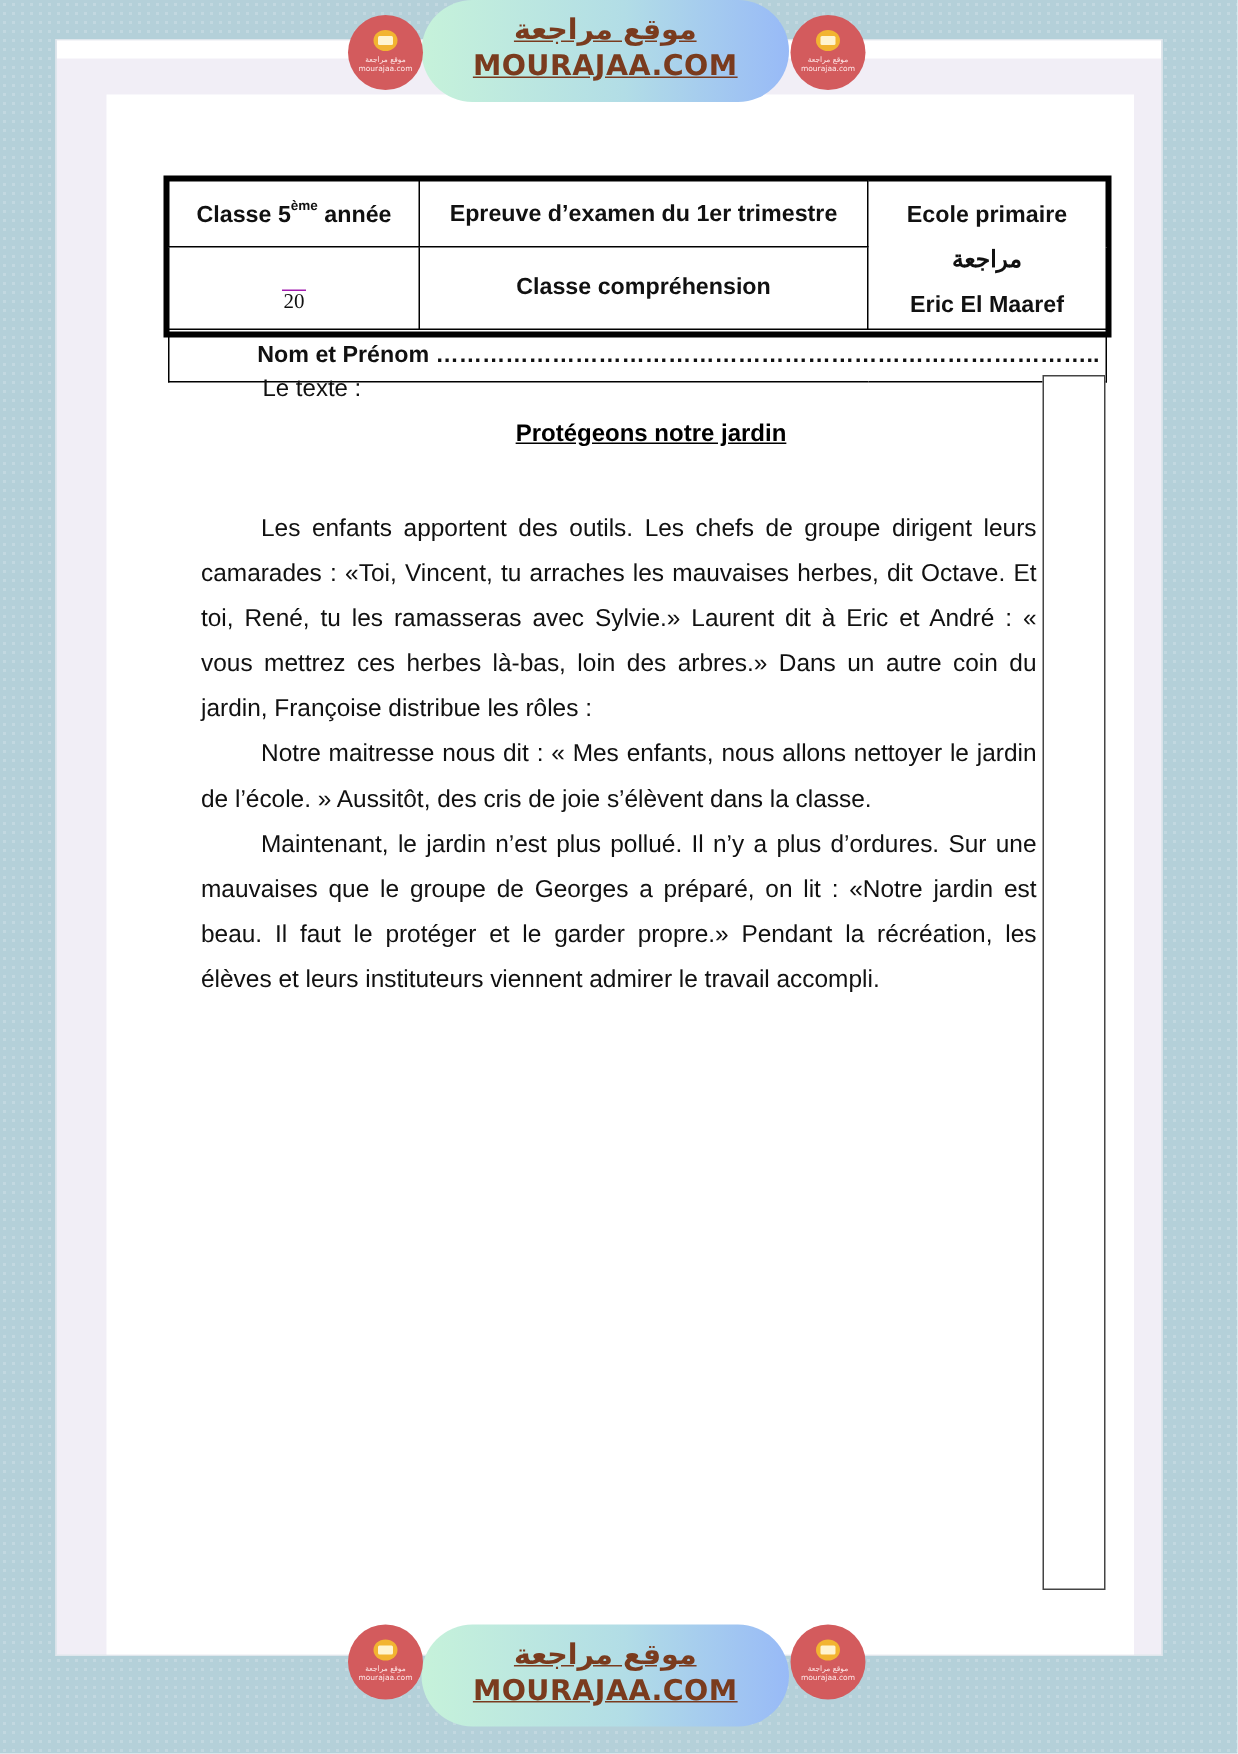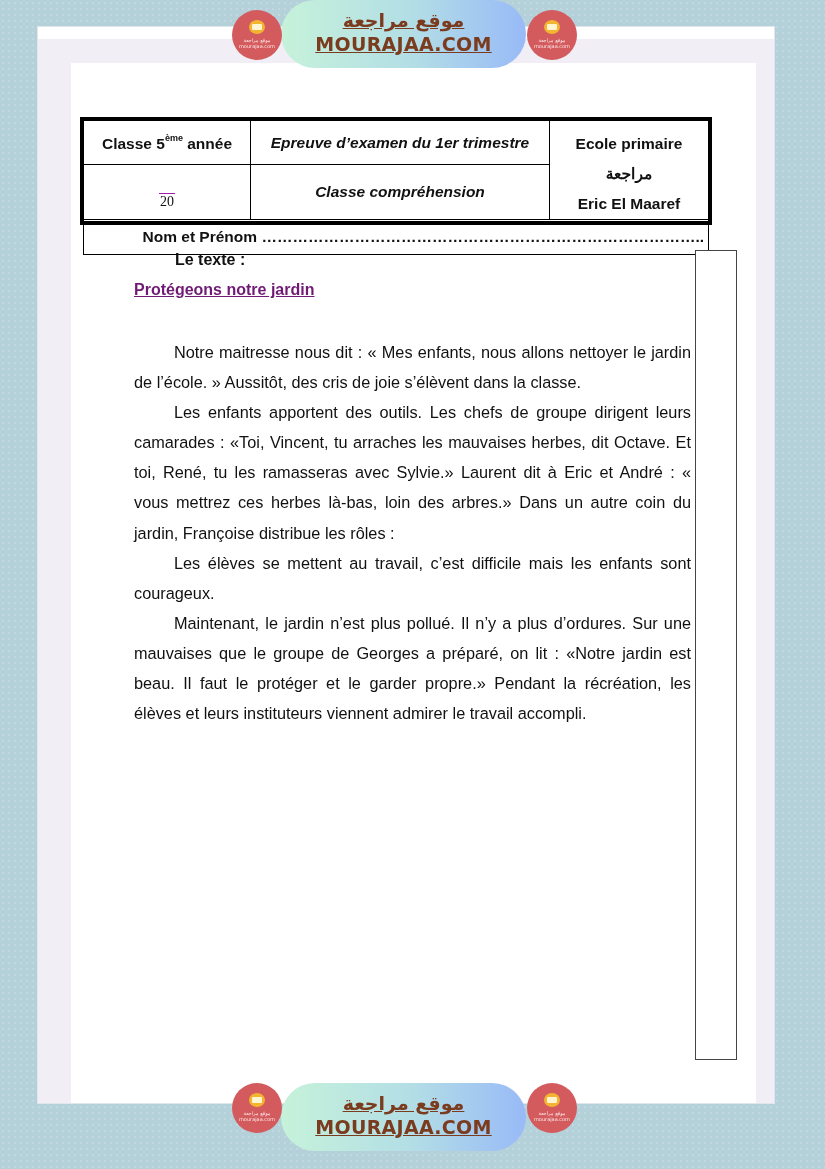--- a/index.html
+++ b/index.html
@@ -49,42 +49,42 @@
   .logo .book::after {
     content:""; position:absolute; left:3px; top:4px; width:10px; height:6px;
     background:#fff4d0; border-radius:1px;
   }
   .logo .tiny {
     position:absolute; left:0; right:0; top:27px; font-size:5px; line-height:6px;
     color:#ffe8e8; font-family:"DejaVu Sans", sans-serif;
   }
   
   .hdr {
-    position:absolute; left:80px; top:117px; width:632px; height:108px;
+    position:absolute; left:109px; top:117px; width:632px; height:108px;
     border:3px solid #000; box-sizing:border-box; border-bottom-width:4px;
   }
   .hdr table { border-collapse:collapse; width:100%; height:100%; }
   .hdr td {
     border:1px solid #000; font-weight:bold; font-size:15.5px; color:#111;
     text-align:center; padding:0 4px;
   }
   .hdr td.c1 { width:158px; }
-  .hdr td.c2 { width:290px;font-style:italic; }
+  .hdr td.c2 { width:290px; }
   .hdr td.name { text-align:right; font-size:15.5px; height:34px; padding-left:6px; }
   .hdr sup { font-size:9px; vertical-align:8px; }
   .score {
     display:inline-block; margin-top:18px; font-family:"Liberation Serif", serif;
     font-weight:normal; font-size:14px; border-top:1px solid #a21caf; padding-top:1px;
     line-height:14px; width:16px;
   }
   
-  .label-texte { position:absolute; left:175px; top:251px; font-weight:bold; font-size:16px; color:#111; }
+  .label-texte { position:absolute; left:175px; top:251px; font-weight:normal; font-size:16px; color:#111; }
   .title {
-    position:absolute; left:134px; width:600px; top:281px; text-align:left;
-    font-weight:bold; font-size:16px; text-decoration:underline; color:#701a75;
+    position:absolute; left:134px; width:600px; top:281px; text-align:center;
+    font-weight:bold; font-size:16px; text-decoration:underline; color:#000000;
   }
   .text {
     position:absolute; left:134px; top:337px; width:557px;
     font-size:16.3px; line-height:30.1px; color:#111; text-align:justify;
   }
   .text p { margin:0; text-indent:40px; }
   .margin-box {
     position:absolute; left:695px; top:250px; width:42px; height:810px;
     border:1px solid #444; box-sizing:border-box; background:#fff;
   }
@@ -139,23 +139,22 @@
       <td colspan="3" class="name">Nom et Prénom …………………………………………………………………………..</td>
     </tr>
   </tbody>
     </table>
 </div>
 
 <div class="label-texte">Le texte :</div>
 <div class="title">Protégeons notre jardin</div>
 
 <div class="text">
+  <p>Les enfants apportent des outils. Les chefs de groupe dirigent leurs camarades : «Toi, Vincent, tu arraches les mauvaises herbes, dit Octave. Et toi, René, tu les ramasseras avec Sylvie.» Laurent dit à Eric et André : « vous mettrez ces herbes là-bas, loin des arbres.» Dans un autre coin du jardin, Françoise distribue les rôles :</p>
   <p>Notre maitresse nous dit : « Mes enfants, nous allons nettoyer le jardin de l’école. » Aussitôt, des cris de joie s’élèvent dans la classe.</p>
-  <p>Les enfants apportent des outils. Les chefs de groupe dirigent leurs camarades : «Toi, Vincent, tu arraches les mauvaises herbes, dit Octave. Et toi, René, tu les ramasseras avec Sylvie.» Laurent dit à Eric et André : « vous mettrez ces herbes là-bas, loin des arbres.» Dans un autre coin du jardin, Françoise distribue les rôles :</p>
-  <p>Les élèves se mettent au travail, c’est difficile mais les enfants sont courageux.</p>
   <p>Maintenant, le jardin n’est plus pollué. Il n’y a plus d’ordures. Sur une mauvaises que le groupe de Georges a préparé, on lit : «Notre jardin est beau. Il faut le protéger et le garder propre.» Pendant la récréation, les élèves et leurs instituteurs viennent admirer le travail accompli.</p>
 </div>
 
 <div class="margin-box"></div>
 
 <div class="logo" style="left:232px; top:1083px;">
   <div class="book"></div>
   <div class="tiny">
     <div>موقع مراجعة</div>
     <div>mourajaa.com</div>

